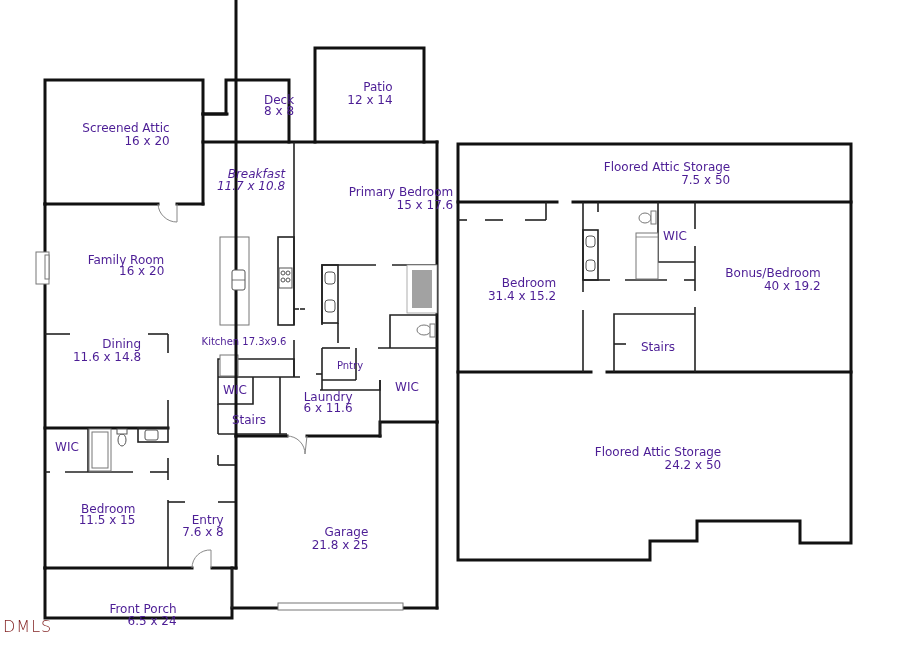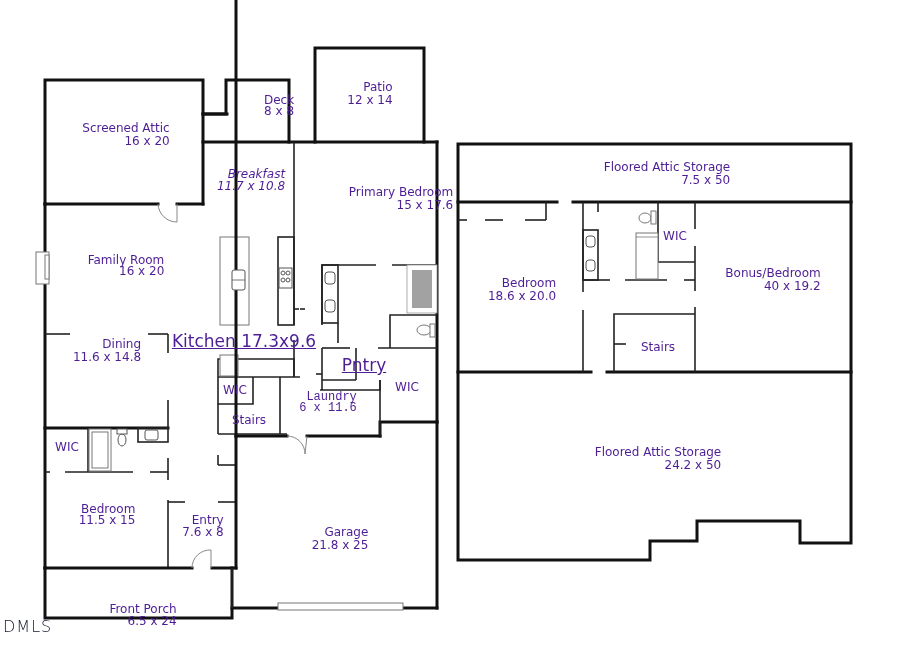--- a/index.html
+++ b/index.html
@@ -9,24 +9,24 @@
   .thin { stroke: #222222; stroke-width: 1.6; fill: none; }
   .fixture { stroke: #777777; stroke-width: 1; fill: #ffffff; }
   .fixture-dark { stroke: #555555; stroke-width: 1; fill: #ffffff; }
   .door-arc { stroke: #888888; stroke-width: 1; fill: none; }
   .room-label {
     position: absolute; text-align: right; color: #4c1d95;
     font-family: "DejaVu Sans", sans-serif; font-size: 12px; line-height: 13px;
     white-space: nowrap; transform: translateX(-50%);
   }
   .room-label span { display: block; }
-  .small { font-size: 17px; text-decoration: underline; }
+  .small { font-size: 10px; }
   .watermark {
     position: absolute; left: 3px; top: 617px; font-family: "DejaVu Sans", sans-serif;
-    font-size: 16px; color: #0f172a; letter-spacing: 1px; font-weight: 300;
+    font-size: 16px; color: #7f1d1d; letter-spacing: 1px; font-weight: 300;
   }
 </style>
 </head>
 <body>
 
 <svg id="plan" width="900" height="657" viewBox="0 0 900 657" xmlns="http://www.w3.org/2000/svg">
 
   <g>
 
     <polyline class="wall" points="45,204 45,80 203,80 203,114 227,114"></polyline>
@@ -211,30 +211,30 @@
   <span>Family Room</span>
   <span>16 x 20</span>
 </div>
 <div class="room-label small" style="left:244px; top:335px;">
   <span>Kitchen 17.3x9.6</span>
 </div>
 <div class="room-label" style="left:107px; top:338px;">
   <span>Dining</span>
   <span>11.6 x 14.8</span>
 </div>
-<div class="room-label small" style="left:352px; top:359px;padding-left:24px;">
+<div class="room-label small" style="left:338px; top:359px;padding-left:24px;">
   <span>Pntry</span>
 </div>
 <div class="room-label" style="left:407px; top:381px;">
   <span>WIC</span>
 </div>
 <div class="room-label" style="left:235px; top:384px;">
   <span>WIC</span>
 </div>
-<div class="room-label" style="left:328px; top:392px; line-height:11px;font-family:Liberation Mono, monospace;">
+<div class="room-label" style="left:328px; top:392px; line-height:11px;">
   <span>Laundry</span>
   <span>6 x 11.6</span>
 </div>
 <div class="room-label" style="left:249px; top:414px;">
   <span>Stairs</span>
 </div>
 <div class="room-label" style="left:67px; top:441px;">
   <span>WIC</span>
 </div>
 <div class="room-label" style="left:107px; top:504px; line-height:11px;">
@@ -253,21 +253,21 @@
   <span>Front Porch</span>
   <span>6.5 x 24</span>
 </div>
 
 <div class="room-label" style="left:667px; top:161px;">
   <span>Floored Attic Storage</span>
   <span>7.5 x 50</span>
 </div>
 <div class="room-label" style="left:522px; top:277px;">
   <span>Bedroom</span>
-  <span>18.6 x 20.0</span>
+  <span>31.4 x 15.2</span>
 </div>
 <div class="room-label" style="left:675px; top:230px;">
   <span>WIC</span>
 </div>
 <div class="room-label" style="left:773px; top:267px;">
   <span>Bonus/Bedroom</span>
   <span>40 x 19.2</span>
 </div>
 <div class="room-label" style="left:658px; top:341px;">
   <span>Stairs</span>

